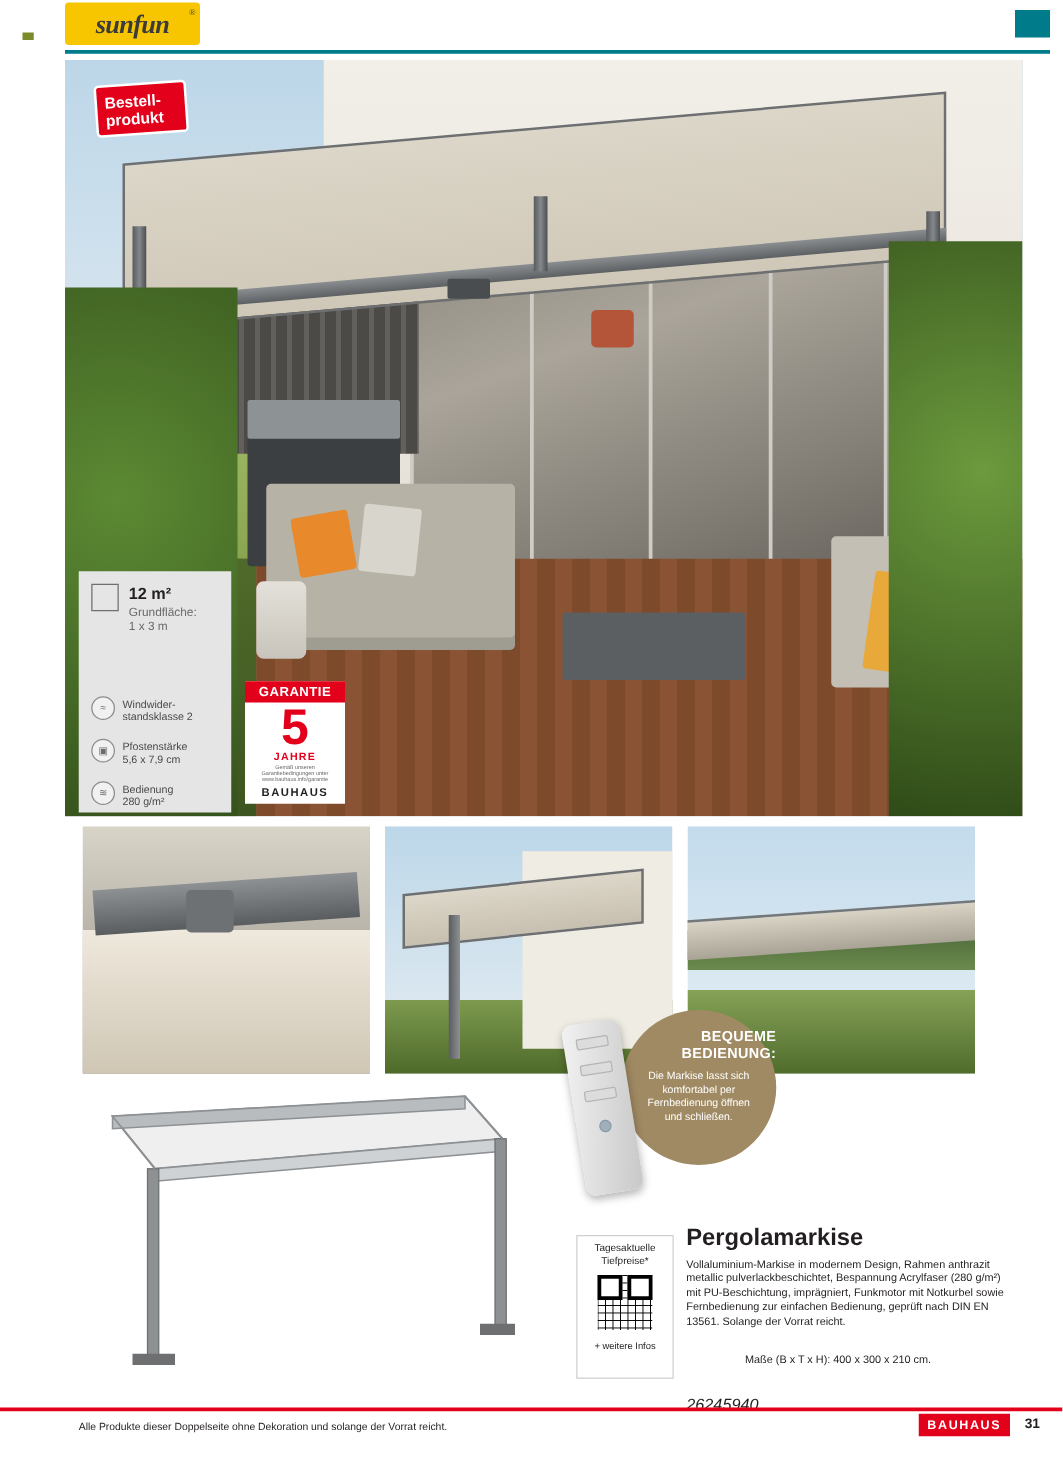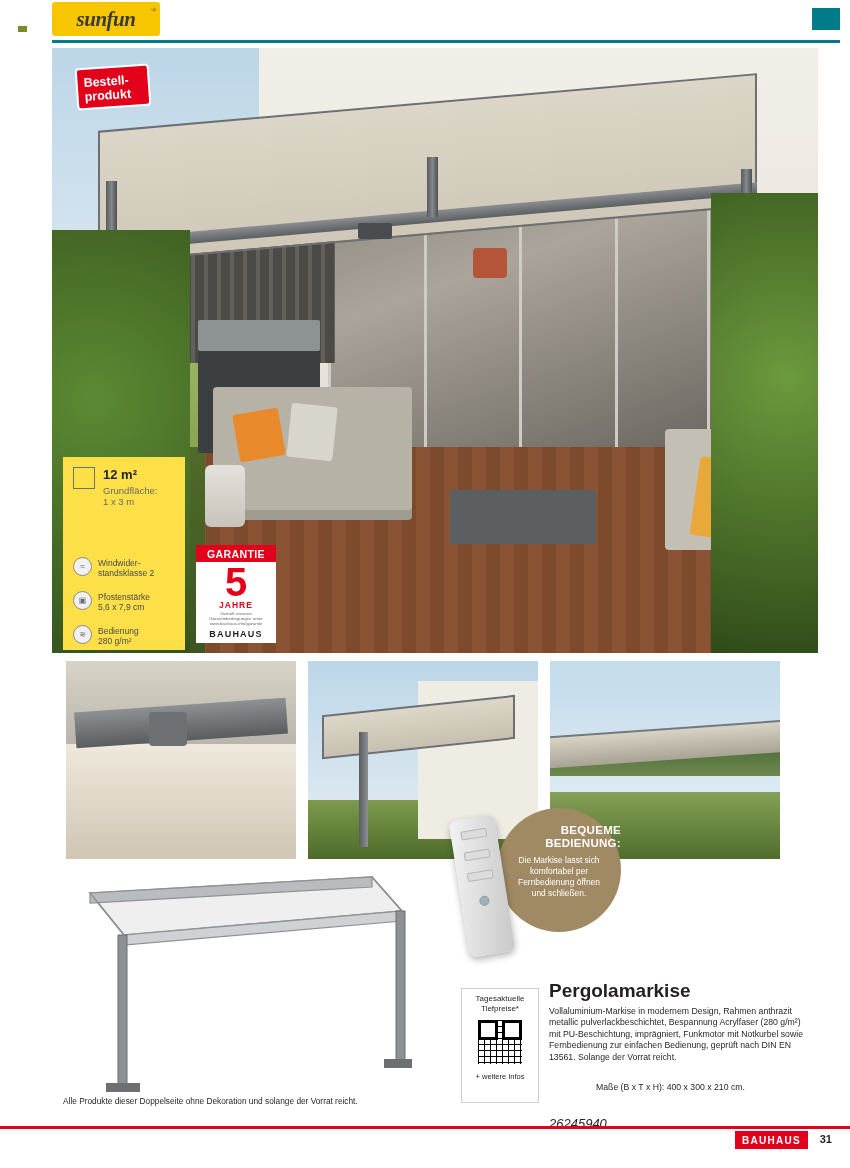--- a/index.html
+++ b/index.html
@@ -224,21 +224,21 @@
     line-height: 14px;
     padding: 6px 0 0 6px;
     z-index: 6;
   }
 
   
   .spec-panel {
     position: absolute;
     left: 63px; top: 457px;
     width: 122px; height: 193px;
-    background: #fde047;
+    background: #e5e5e5;
     z-index: 7;
     padding: 9px 8px 0 10px;
   }
   .spec-area-icon {
     position: absolute; left: 10px; top: 10px;
     width: 22px; height: 22px;
     border: 1.5px solid #6d6f71;
   }
   .spec-area-title {
     position: absolute; left: 40px; top: 10px;
@@ -423,21 +423,21 @@
   .qr-more {
     font-size: 7.5px; color: #231f20; padding-top: 4px;
   }
 
   
   .footer-rule {
     position: absolute; left: 0; top: 1126px;
     width: 850px; height: 3px; background: #e2001a;
   }
   .footer-note {
-    position: absolute; left: 63px; top: 1096px;
+    position: absolute; left: 63px; top: 1136px;
     font-size: 8.3px; color: #231f20;
   }
   .footer-logo {
     position: absolute; right: 42px; top: 1131px;
     background: #e2001a; color: #ffffff;
     font-size: 10px; font-weight: bold; letter-spacing: 1.3px;
     padding: 4px 7px 3px;
   }
   .page-number {
     position: absolute; right: 18px; top: 1133px;

